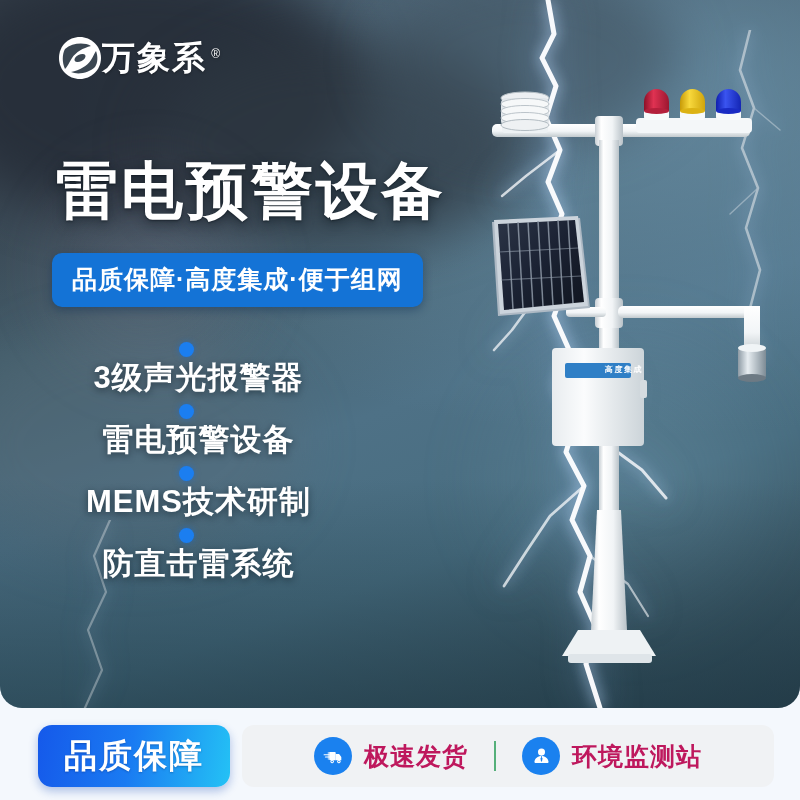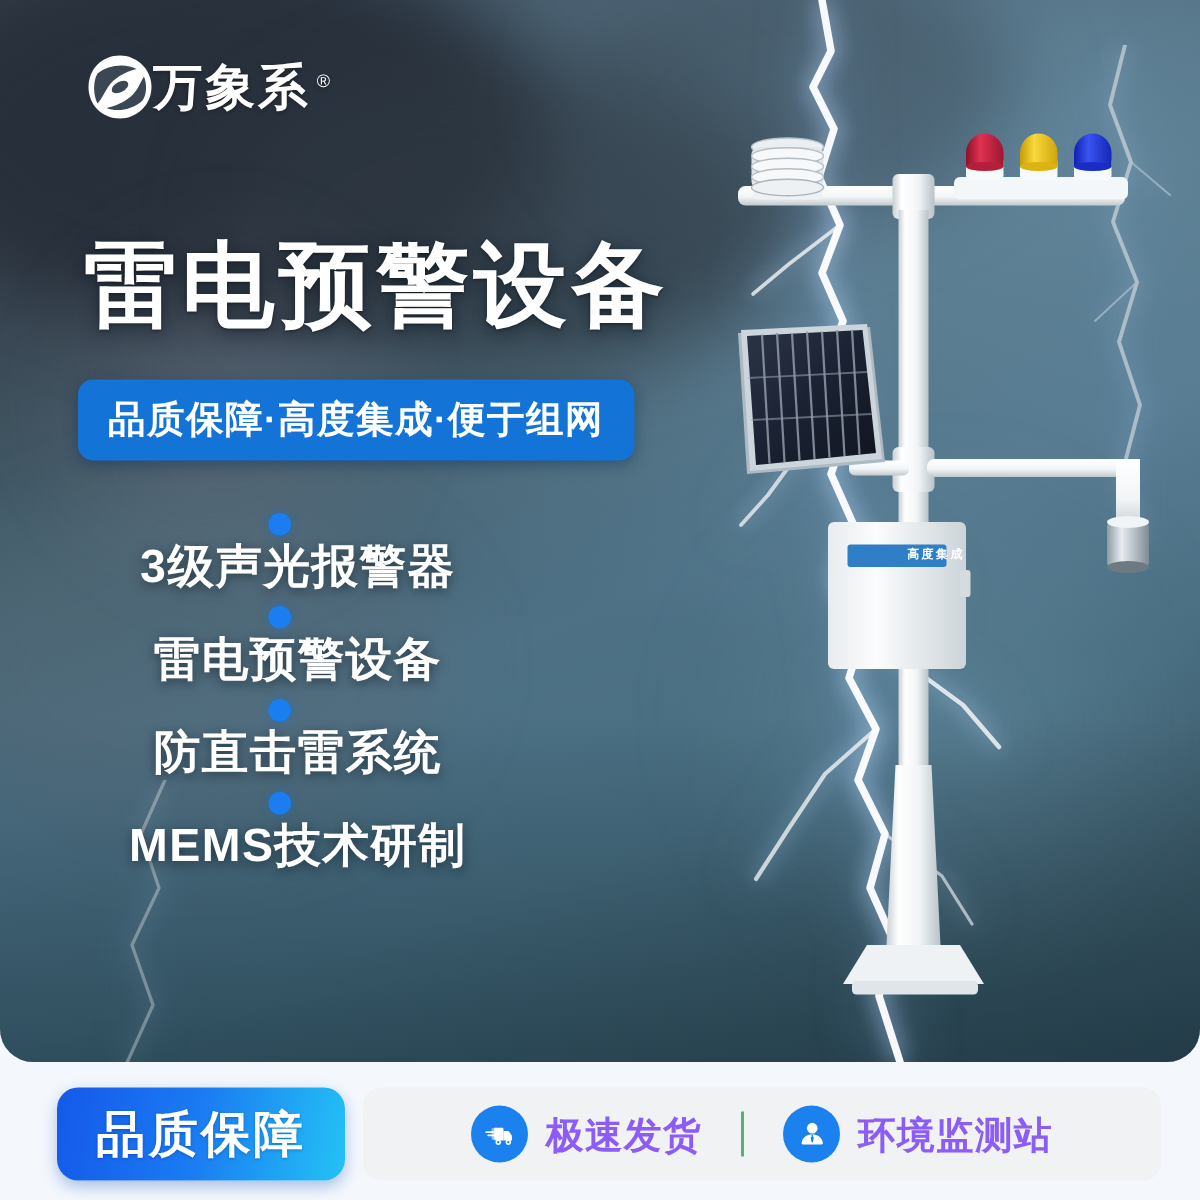--- a/index.html
+++ b/index.html
@@ -69,21 +69,21 @@
   .quality{margin-left:38px;height:62px;padding:0 26px;border-radius:14px;display:flex;align-items:center;
            background:linear-gradient(100deg,#1559ea 0%,#1a7bf2 48%,#24c2f5 100%);
            box-shadow:0 4px 10px rgba(20,70,180,.32);}
   .quality span{color:#fff;font-size:33px;font-weight:bold;letter-spacing:2px;white-space:nowrap;
                 text-shadow:0 1px 2px rgba(0,40,110,.35);}
   .services{margin-left:12px;height:62px;flex:1;margin-right:26px;border-radius:12px;background:#f0f2f4;
             display:flex;align-items:center;justify-content:center;gap:0;}
   .svc{display:flex;align-items:center;gap:12px;padding:0 26px;}
   .svc-ic{width:38px;height:38px;flex:0 0 38px;border-radius:50%;background:#1a81ef;
           display:flex;align-items:center;justify-content:center;}
-  .svc-label{color:#8b5cf6;font-size:25px;font-weight:bold;letter-spacing:1px;white-space:nowrap;}
+  .svc-label{color:#be185d;font-size:25px;font-weight:bold;letter-spacing:1px;white-space:nowrap;}
   .svc-div{width:2px;height:30px;background:#3aa564;opacity:.85;}
 </style>
 </head>
 <body>
 
 <div class="poster">
 
   <div class="hero">
     <div class="cloudA"></div>
     <div class="cloudB"></div>
@@ -258,25 +258,25 @@
       <div class="feat">
         <span class="dot"></span>
         <span class="feat-label">3级声光报警器</span>
       </div>
       <div class="feat">
         <span class="dot"></span>
         <span class="feat-label">雷电预警设备</span>
       </div>
       <div class="feat">
         <span class="dot"></span>
-        <span class="feat-label">防直击雷系统</span>
+        <span class="feat-label">MEMS技术研制</span>
       </div>
       <div class="feat">
         <span class="dot"></span>
-        <span class="feat-label">MEMS技术研制</span>
+        <span class="feat-label">防直击雷系统</span>
       </div>
     </div>
   </div>
 
   <div class="trustbar">
     <div class="quality">
       <span>品质保障</span>
     </div>
     <div class="services">
       <div class="svc">

